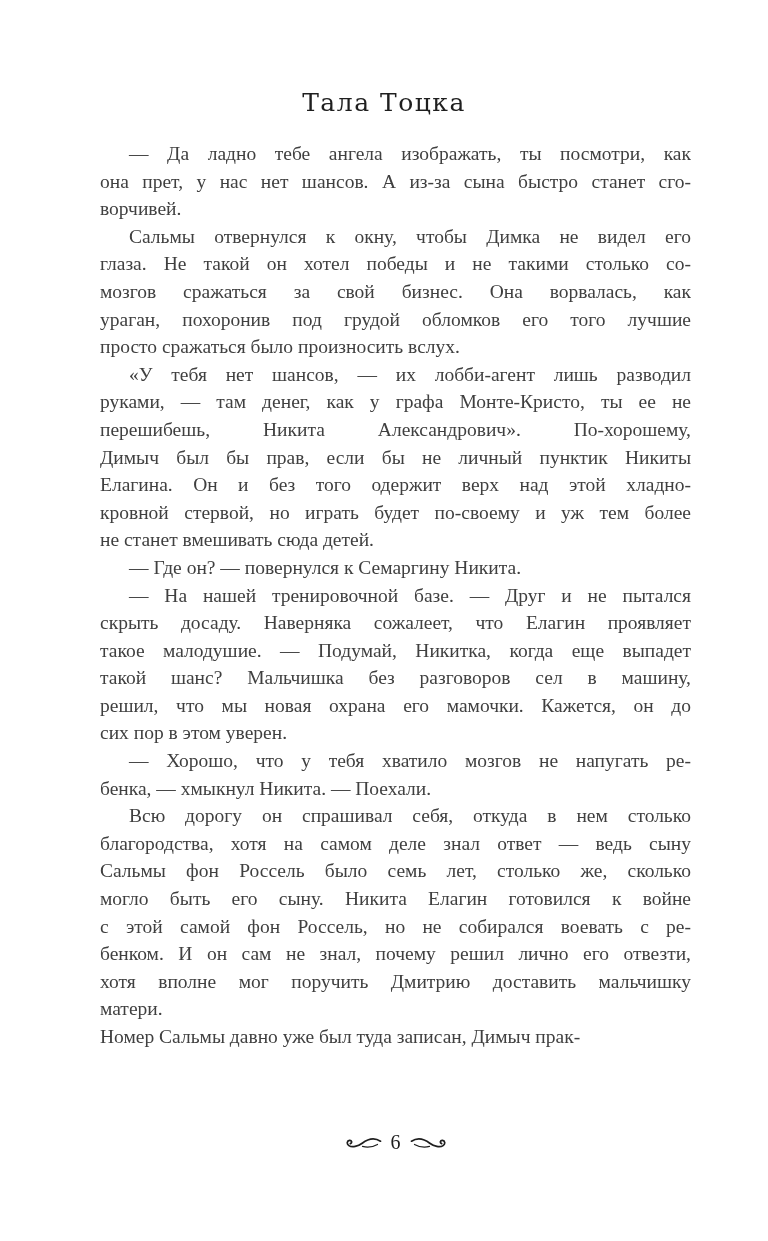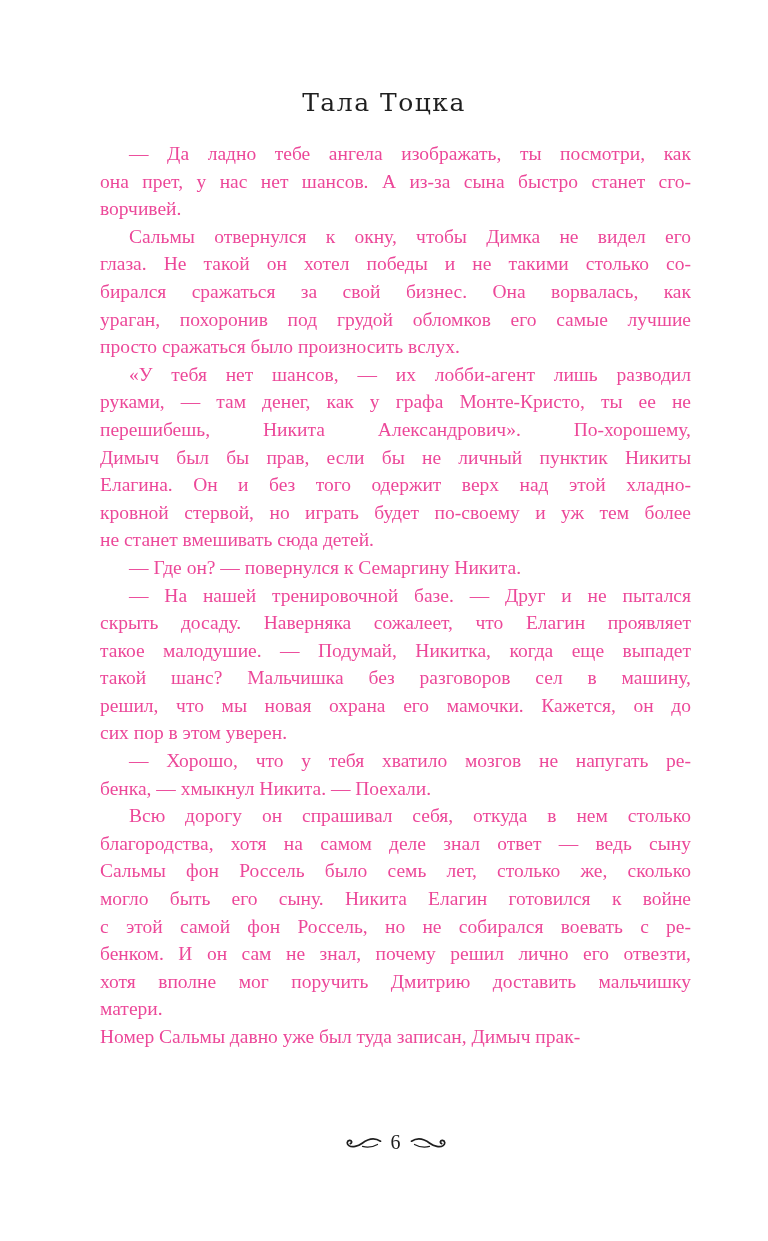--- a/index.html
+++ b/index.html
@@ -31,21 +31,21 @@
     color: #1e1e1e;
   }
   .line {
     font-family: "Liberation Serif", serif;
     font-size: 19.5px;
     line-height: 27.6px;
     height: 27.6px;
     white-space: nowrap;
     text-align: justify;
     text-align-last: justify;
-    color: #ec4899;
+    color: #404040;
   }
   .line.first { text-indent: 29px; }
   .line.last  { text-align-last: left; white-space: normal; }
   .page-footer {
     position: absolute;
     left: 100px;
     top: 1133px;
     width: 591px;
     text-align: center;
     color: #1e1e1e;
@@ -69,22 +69,22 @@
 <body>
 
 <div class="running-header">Тала Тоцка</div>
 
 <div class="text-block">
     <div class="line first">— Да ладно тебе ангела изображать, ты посмотри, как</div>
     <div class="line">она прет, у нас нет шансов. А из-за сына быстро станет сго-</div>
     <div class="line last">ворчивей.</div>
     <div class="line first">Сальмы отвернулся к окну, чтобы Димка не видел его</div>
     <div class="line">глаза. Не такой он хотел победы и не такими столько со-</div>
-    <div class="line">бирался сражаться за свой бизнес. Она ворвалась, как</div>
-    <div class="line">ураган, похоронив под грудой обломков его самые лучшие</div>
+    <div class="line">мозгов сражаться за свой бизнес. Она ворвалась, как</div>
+    <div class="line">ураган, похоронив под грудой обломков его того лучшие</div>
     <div class="line last">просто сражаться было произносить вслух.</div>
     <div class="line first">«У тебя нет шансов, — их лобби-агент лишь разводил</div>
     <div class="line">руками, — там денег, как у графа Монте-Кристо, ты ее не</div>
     <div class="line">перешибешь, Никита Александрович». По-хорошему,</div>
     <div class="line">Димыч был бы прав, если бы не личный пунктик Никиты</div>
     <div class="line">Елагина. Он и без того одержит верх над этой хладно-</div>
     <div class="line">кровной стервой, но играть будет по-своему и уж тем более</div>
     <div class="line last">не станет вмешивать сюда детей.</div>
     <div class="line first last">— Где он? — повернулся к Семаргину Никита.</div>
     <div class="line first">— На нашей тренировочной базе. — Друг и не пытался</div>

